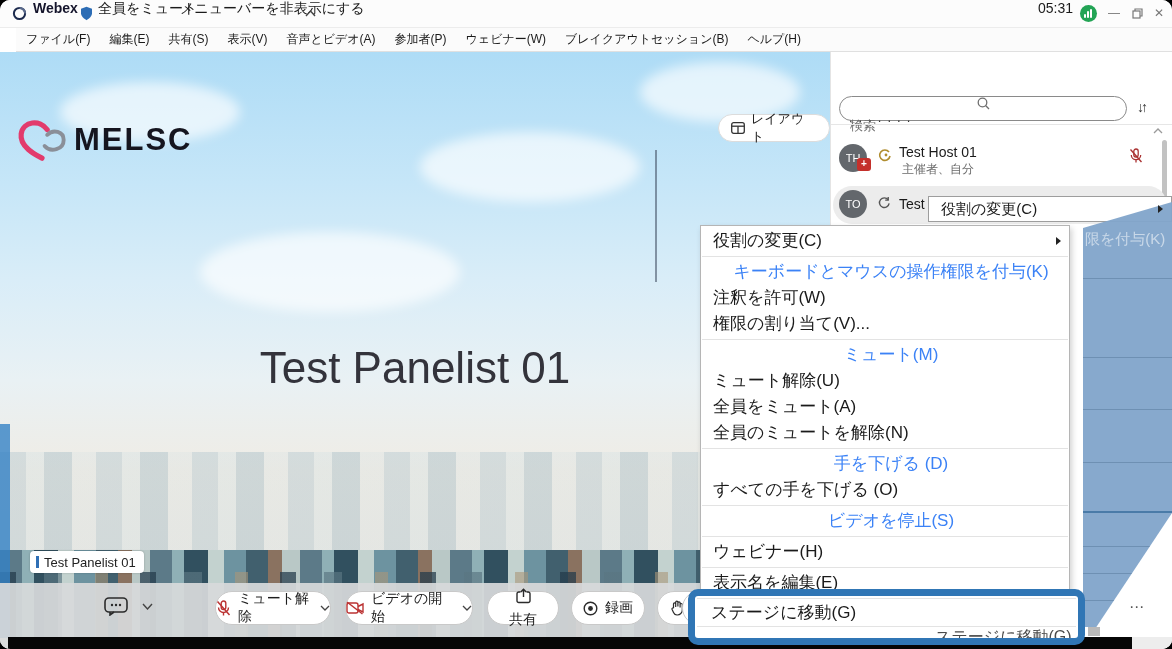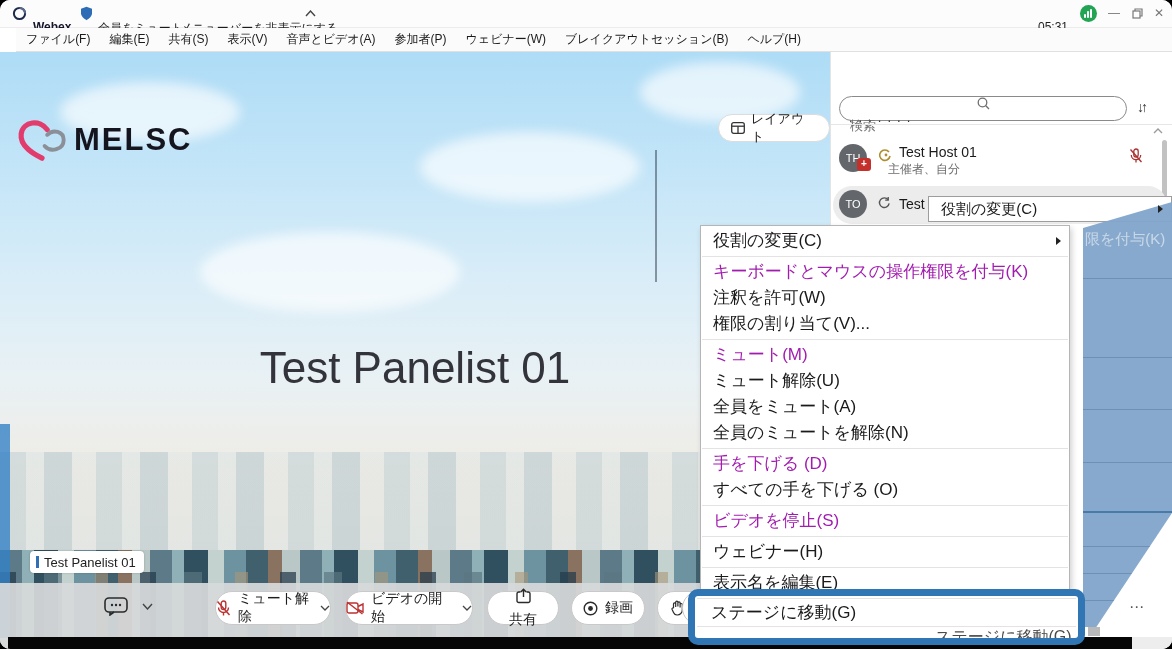--- a/index.html
+++ b/index.html
@@ -1,20 +1,20 @@
 <!DOCTYPE html>
 <html><head>
 <meta charset="utf-8">
 <style>
   html,body{margin:0;padding:0;background:#000;}
   body{font-family:"Liberation Sans","DejaVu Sans",sans-serif;}
   .window{position:relative;width:1172px;height:649px;border-radius:10px;overflow:hidden;background:#fff;}
   
   .titlebar{position:absolute;left:0;top:0;width:1172px;height:27px;background:#fcfcfc;border-bottom:1px solid #ececec;z-index:7;}
-  .tb-item{position:absolute;top:20px;font-size:12px;color:#1b1b1b;white-space:nowrap;}
+  .tb-item{position:absolute;top:0;font-size:14px;color:#1b1b1b;white-space:nowrap;}
   .tb-bold{font-weight:bold;color:#14142b;}
   .conn-badge{position:absolute;left:1080px;top:5px;width:17px;height:17px;border-radius:50%;background:#23a455;}
   .conn-badge span{position:absolute;bottom:4px;width:2px;background:#fff;border-radius:1px;}
   .winctl{position:absolute;top:4px;width:18px;height:18px;color:#777;font-size:12px;text-align:center;line-height:18px;}
   
   .menubar{position:absolute;left:16px;top:28px;width:1172px;height:24px;background:#fbfbfb;border-bottom:1px solid #e0e0e0;z-index:7;display:flex;align-items:center;padding-left:10px;box-sizing:border-box;}
   .mb-item{font-size:12px;color:#1b1b1b;margin-right:19px;white-space:nowrap;}
   
   .stage{position:absolute;left:0;top:52px;width:830px;height:597px;overflow:hidden;z-index:1;
     background:linear-gradient(180deg,#aedcf6 0%,#c6e6f8 22%,#d9edf8 38%,#e9f1f4 55%,#efece5 70%,#e7e6e2 100%);}
@@ -69,21 +69,21 @@
   
   .bluepoly{position:absolute;left:1083px;top:200px;width:89px;height:430px;z-index:3;
     background:rgba(130,166,203,.96);
     clip-path:polygon(0 28px,100% 2px,100% 313px,15% 427px,0 427px);}
   .bluepoly .ghost{position:absolute;left:2px;top:30px;font-size:15px;color:rgba(255,255,255,.55);white-space:nowrap;}
   .bluepoly .fl{position:absolute;left:0;width:100%;height:1px;background:rgba(80,112,148,.45);}
   .bluepoly .dl{position:absolute;left:0;top:311px;width:100%;height:2px;background:#4a7ba8;}
   
   .cmenu{position:absolute;left:700px;top:225px;width:370px;height:412px;background:#fff;border:1px solid #b5b5b5;box-shadow:2px 3px 6px rgba(0,0,0,.18);box-sizing:border-box;z-index:4;padding-top:2px;overflow:hidden;}
   .mi{height:26px;line-height:26px;padding-left:12px;font-size:17px;color:#1a1a1a;position:relative;white-space:nowrap;}
-  .mi.dis{color:#a21caf;}
+  .mi.dis{color:#3b82f6;text-align:center;}
   .mi .tri{position:absolute;right:8px;top:9px;}
   .msep{border-top:1px solid #e3e3e3;margin:2px 1px;}
   
   .stagebox{position:absolute;left:688px;top:589px;width:397px;height:56px;border:7px solid #3076b5;border-radius:10px;background:#fff;box-sizing:border-box;z-index:6;overflow:hidden;}
   .stagebox .line{height:1px;background:#e3e3e3;margin:0 2px;}
   .stagebox .item{font-size:17px;color:#1a1a1a;padding-left:16px;height:27px;line-height:27px;}
   .stagebox .ghostrow{height:11px;overflow:hidden;padding-left:240px;color:#4a4a4a;}
   .stagebox .ghostrow span{font-size:16px;display:inline-block;}
   
   svg{display:block;}
@@ -303,21 +303,21 @@
           <span>TH</span>
         </span>
       <span class="badge" style="left:24px;top:18px;">+</span>
       <span class="icn" style="position:absolute;left:44px;top:8px;">
         <svg width="15" height="15" viewBox="0 0 15 15">
             <path d="M12 4 A5.2 5.2 0 1 0 13 8" fill="none" stroke="#b08d2f" stroke-width="1.6"></path>
             <circle cx="9" cy="7" r="1.4" fill="#b08d2f"></circle>
           </svg>
       </span>
       <span class="pname" style="left:66px;top:4px;">Test Host 01</span>
-      <span class="prole" style="left:55px;top:21px;text-align:right;">主催者、自分</span>
+      <span class="prole" style="left:69px;top:21px;text-align:right;">主催者、自分</span>
       <span class="icn" style="position:absolute;left:296px;top:8px;">
         <svg width="14" height="16" viewBox="0 0 14 16">
             <rect x="4.8" y="1" width="4.4" height="8" rx="2.2" fill="none" stroke="#a33" stroke-width="1.3"></rect>
             <path d="M2.3 7 a4.7 4.7 0 0 0 9.4 0" fill="none" stroke="#a33" stroke-width="1.3"></path>
             <line x1="7" y1="11.7" x2="7" y2="14.5" stroke="#a33" stroke-width="1.3"></line>
             <line x1="1.5" y1="1.5" x2="12.5" y2="14" stroke="#a33" stroke-width="1.4"></line>
           </svg>
       </span>
     </div>
 

